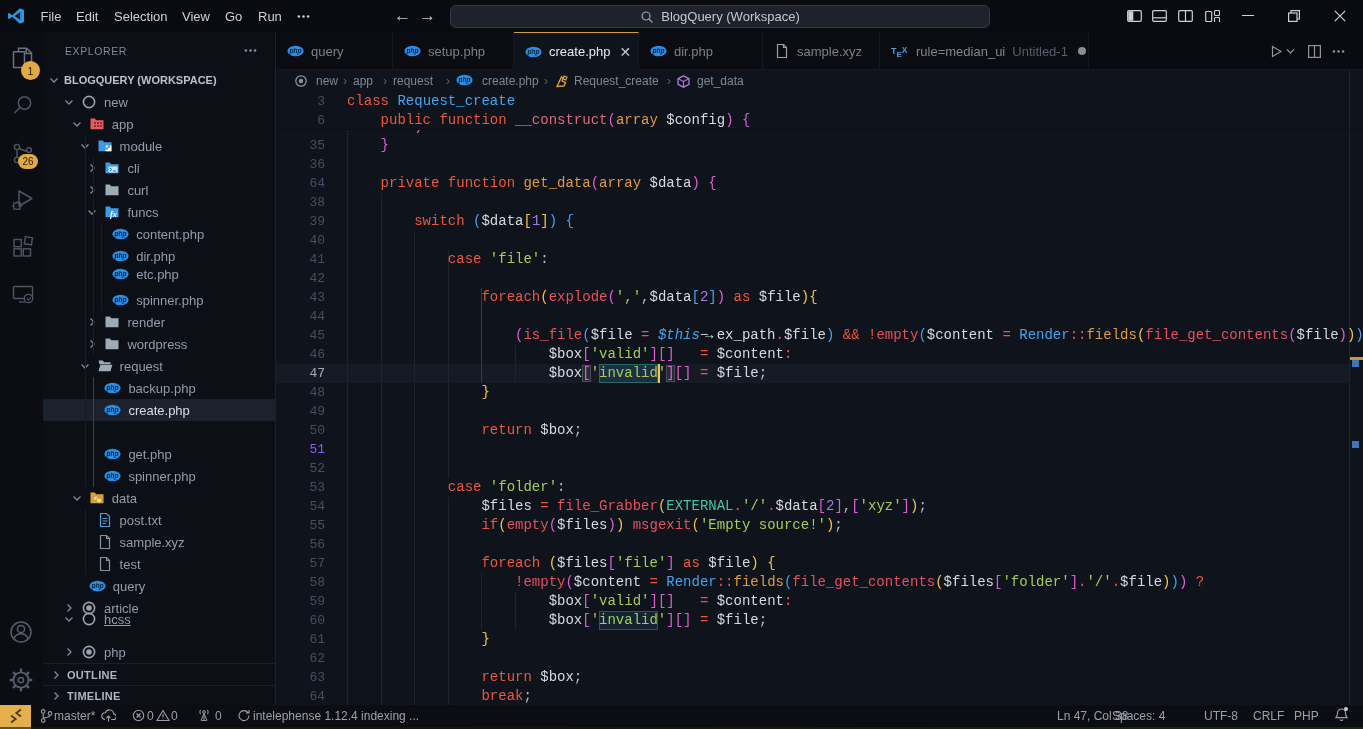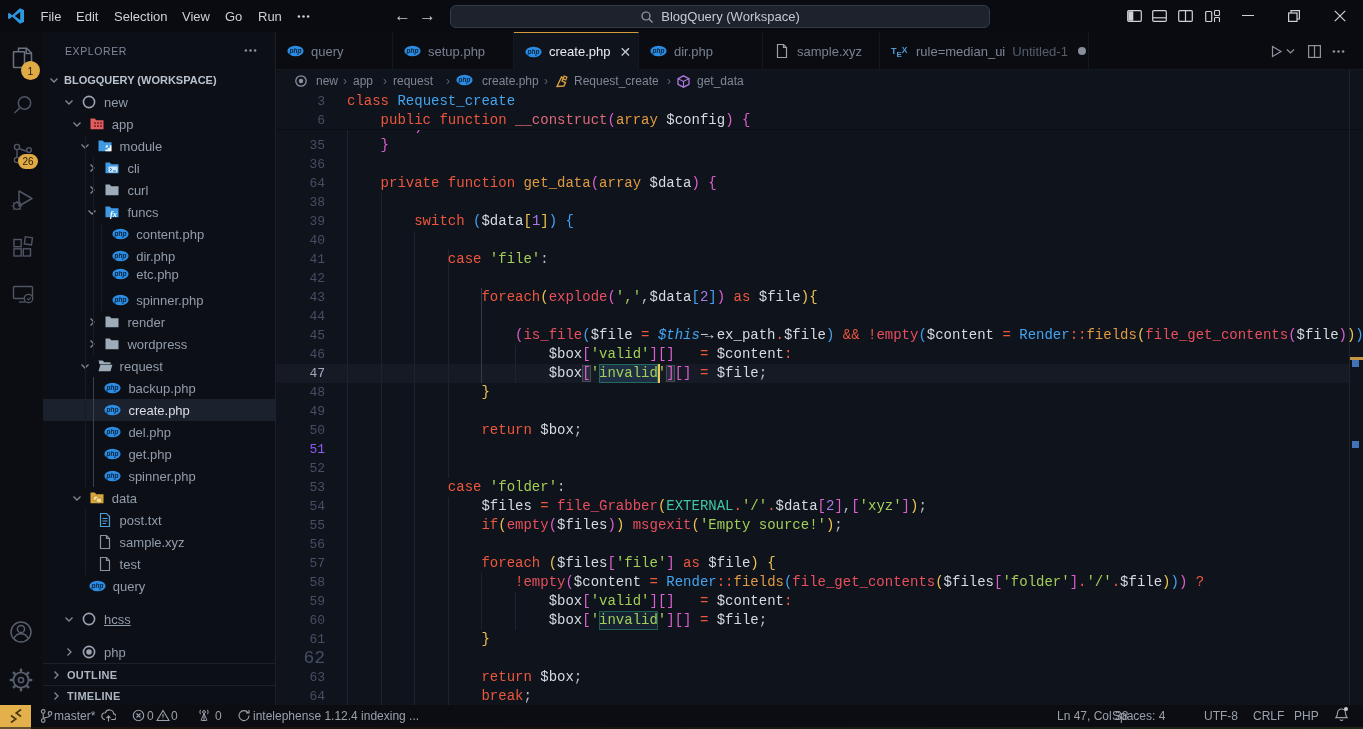--- a/index.html
+++ b/index.html
@@ -349,29 +349,20 @@
     </div>
     <div class="row" style="top:399px;background:#1c222d;color:#d9dee6;">
       <span style="margin-left:61.400000000000006px;display:flex">
         <svg width="17" height="12" viewBox="0 0 17 12" style="flex:none">
           <ellipse cx="8.5" cy="6" rx="8.1" ry="5.3" fill="#2b8ce4"></ellipse>
           <text x="8.5" y="8.3" font-family="Liberation Sans" font-size="6.5" font-style="italic" font-weight="bold" fill="#0a2036" text-anchor="middle">php</text>
         </svg>
       </span>
       <span class="lbl">create.php</span>
     </div>
-    <div class="row" style="top:421px;">
-      <span style="margin-left:61.400000000000006px;display:flex">
-        <svg width="17" height="12" viewBox="0 0 17 12" style="flex:none">
-          <ellipse cx="8.5" cy="6" rx="8.1" ry="5.3" fill="#2b8ce4"></ellipse>
-          <text x="8.5" y="8.3" font-family="Liberation Sans" font-size="6.5" font-style="italic" font-weight="bold" fill="#0a2036" text-anchor="middle">php</text>
-        </svg>
-      </span>
-      <span class="lbl">del.php</span>
-    </div>
     <div class="row" style="top:443px;">
       <span style="margin-left:61.400000000000006px;display:flex">
         <svg width="17" height="12" viewBox="0 0 17 12" style="flex:none">
           <ellipse cx="8.5" cy="6" rx="8.1" ry="5.3" fill="#2b8ce4"></ellipse>
           <text x="8.5" y="8.3" font-family="Liberation Sans" font-size="6.5" font-style="italic" font-weight="bold" fill="#0a2036" text-anchor="middle">php</text>
         </svg>
       </span>
       <span class="lbl">get.php</span>
     </div>
     <div class="row" style="top:465px;">
@@ -430,20 +421,34 @@
       <span class="lbl">test</span>
     </div>
     <div class="row" style="top:575px;">
       <span style="margin-left:45.8px;display:flex">
         <svg width="17" height="12" viewBox="0 0 17 12" style="flex:none">
           <ellipse cx="8.5" cy="6" rx="8.1" ry="5.3" fill="#2b8ce4"></ellipse>
           <text x="8.5" y="8.3" font-family="Liberation Sans" font-size="6.5" font-style="italic" font-weight="bold" fill="#0a2036" text-anchor="middle">php</text>
         </svg>
       </span>
       <span class="lbl">query</span>
+    </div>
+    <div class="row" style="top:597px;">
+      <span style="margin-left:19.0px">
+        <svg width="14" height="14" viewBox="0 0 14 14" style="">
+          <path d="M5.5 3.5 L9 7 L5.5 10.5" fill="none" stroke="#828a98" stroke-width="1.3"></path>
+        </svg>
+      </span>
+      <span style="margin-left:5px;display:flex">
+        <svg width="16" height="16" viewBox="0 0 16 16" style="">
+          <circle cx="8" cy="8" r="5.6" fill="none" stroke="#9aa3b2" stroke-width="1.6"></circle>
+          <circle cx="8" cy="8" r="2.8" fill="#9aa3b2"></circle>
+        </svg>
+      </span>
+      <span class="lbl">article</span>
     </div>
     <div class="row" style="top:608px;text-decoration:underline;">
       <span style="margin-left:19.0px">
         <svg width="14" height="14" viewBox="0 0 14 14" style="">
           <path d="M3.5 5.5 L7 9 L10.5 5.5" fill="none" stroke="#828a98" stroke-width="1.3"></path>
         </svg>
       </span>
       <span style="margin-left:5px;display:flex">
         <svg width="16" height="16" viewBox="0 0 16 16" style="">
           <circle cx="8" cy="8" r="5.6" fill="none" stroke="#9aa3b2" stroke-width="1.6"></circle>
@@ -647,21 +652,21 @@
         <div class="abs" style="left:0px;top:462px;width:49px;text-align:right;font-family:'Liberation Mono',monospace;font-size:13px;line-height:19px;color:#454e64">57</div>
         <pre class="abs" style="left:71px;top:462px;white-space:pre">                <i class="k">foreach</i> <i class="b1">(</i><i class="v">$files</i><i class="b2">[</i><i class="s">'file'</i><i class="b2">]</i> <i class="k">as</i> <i class="v">$file</i><i class="b1">)</i> <i class="b1">{</i></pre>
         <div class="abs" style="left:0px;top:481px;width:49px;text-align:right;font-family:'Liberation Mono',monospace;font-size:13px;line-height:19px;color:#454e64">58</div>
         <pre class="abs" style="left:71px;top:481px;white-space:pre">                    <i class="k">!</i><i class="f">empty</i><i class="b2">(</i><i class="v">$content</i> <i class="k">=</i> <i class="t">Render</i><i class="k">::</i><i class="m">fields</i><i class="b3">(</i><i class="f">file_get_contents</i><i class="b1">(</i><i class="v">$files</i><i class="b2">[</i><i class="s">'folder'</i><i class="b2">]</i><i class="k">.</i><i class="s">'/'</i><i class="k">.</i><i class="v">$file</i><i class="b1">)</i><i class="b3">)</i><i class="b2">)</i> <i class="k">?</i></pre>
         <div class="abs" style="left:0px;top:500px;width:49px;text-align:right;font-family:'Liberation Mono',monospace;font-size:13px;line-height:19px;color:#454e64">59</div>
         <pre class="abs" style="left:71px;top:500px;white-space:pre">                        <i class="v">$box</i><i class="b2">[</i><i class="s">'valid'</i><i class="b2">]</i><i class="b2">[]</i>   <i class="k">=</i> <i class="v">$content</i><i class="k">:</i></pre>
         <div class="abs" style="left:0px;top:519px;width:49px;text-align:right;font-family:'Liberation Mono',monospace;font-size:13px;line-height:19px;color:#454e64">60</div>
         <pre class="abs" style="left:71px;top:519px;white-space:pre">                        <i class="v">$box</i><i class="b2">[</i><i class="s">'invalid'</i><i class="b2">]</i><i class="b2">[]</i> <i class="k">=</i> <i class="v">$file</i><i class="w">;</i></pre>
         <div class="abs" style="left:0px;top:538px;width:49px;text-align:right;font-family:'Liberation Mono',monospace;font-size:13px;line-height:19px;color:#454e64">61</div>
         <pre class="abs" style="left:71px;top:538px;white-space:pre">                <i class="b1">}</i></pre>
-        <div class="abs" style="left:0px;top:557px;width:49px;text-align:right;font-family:'Liberation Mono',monospace;font-size:18px;line-height:19px;color:#454e64">62</div>
+        <div class="abs" style="left:0px;top:557px;width:49px;text-align:right;font-family:'Liberation Mono',monospace;font-size:13px;line-height:19px;color:#454e64">62</div>
         <div class="abs" style="left:0px;top:576px;width:49px;text-align:right;font-family:'Liberation Mono',monospace;font-size:13px;line-height:19px;color:#454e64">63</div>
         <pre class="abs" style="left:71px;top:576px;white-space:pre">                <i class="k">return</i> <i class="v">$box</i><i class="w">;</i></pre>
         <div class="abs" style="left:0px;top:595px;width:49px;text-align:right;font-family:'Liberation Mono',monospace;font-size:13px;line-height:19px;color:#454e64">64</div>
         <pre class="abs" style="left:71px;top:595px;white-space:pre">                <i class="k">break</i><i class="w">;</i></pre>
         <div class="abs" style="left:381.8518px;top:272px;width:2px;height:19px;background:#f2c55c"></div>
       </div>
     </div>
     <div class="abs" style="left:276px;top:92px;width:1087px;height:38px;background:#0f131b;border-bottom:1px solid #0a0d14">
       <div class="abs" style="left:0px;top:0px;width:49px;text-align:right;font-family:'Liberation Mono',monospace;font-size:13px;line-height:19px;color:#454e64">3</div>
       <pre class="abs" style="left:71px;top:0px"><i class="k">class</i> <i class="t">Request_create</i></pre>

